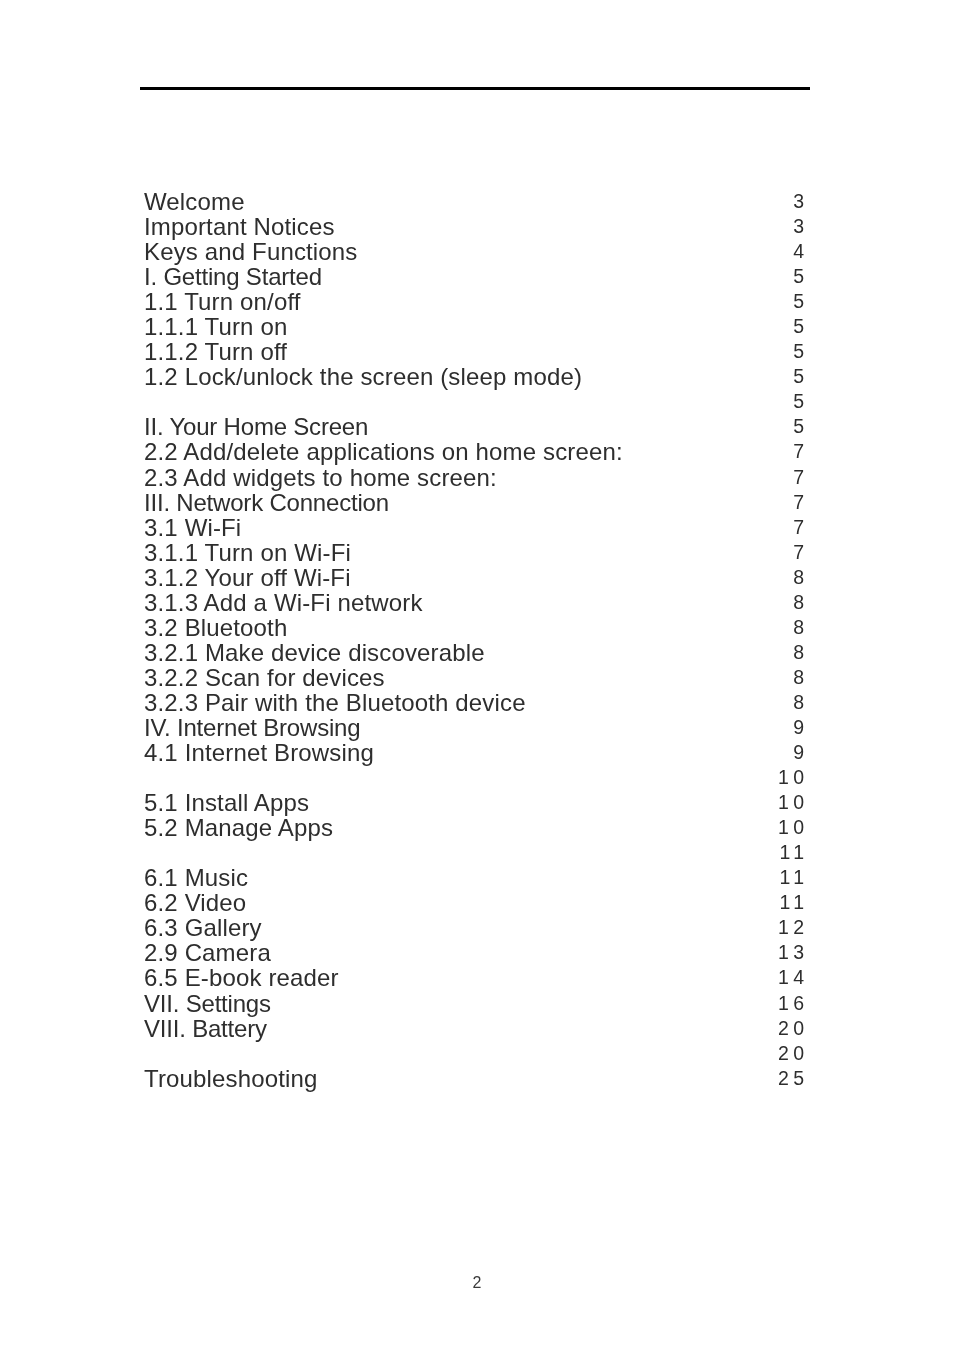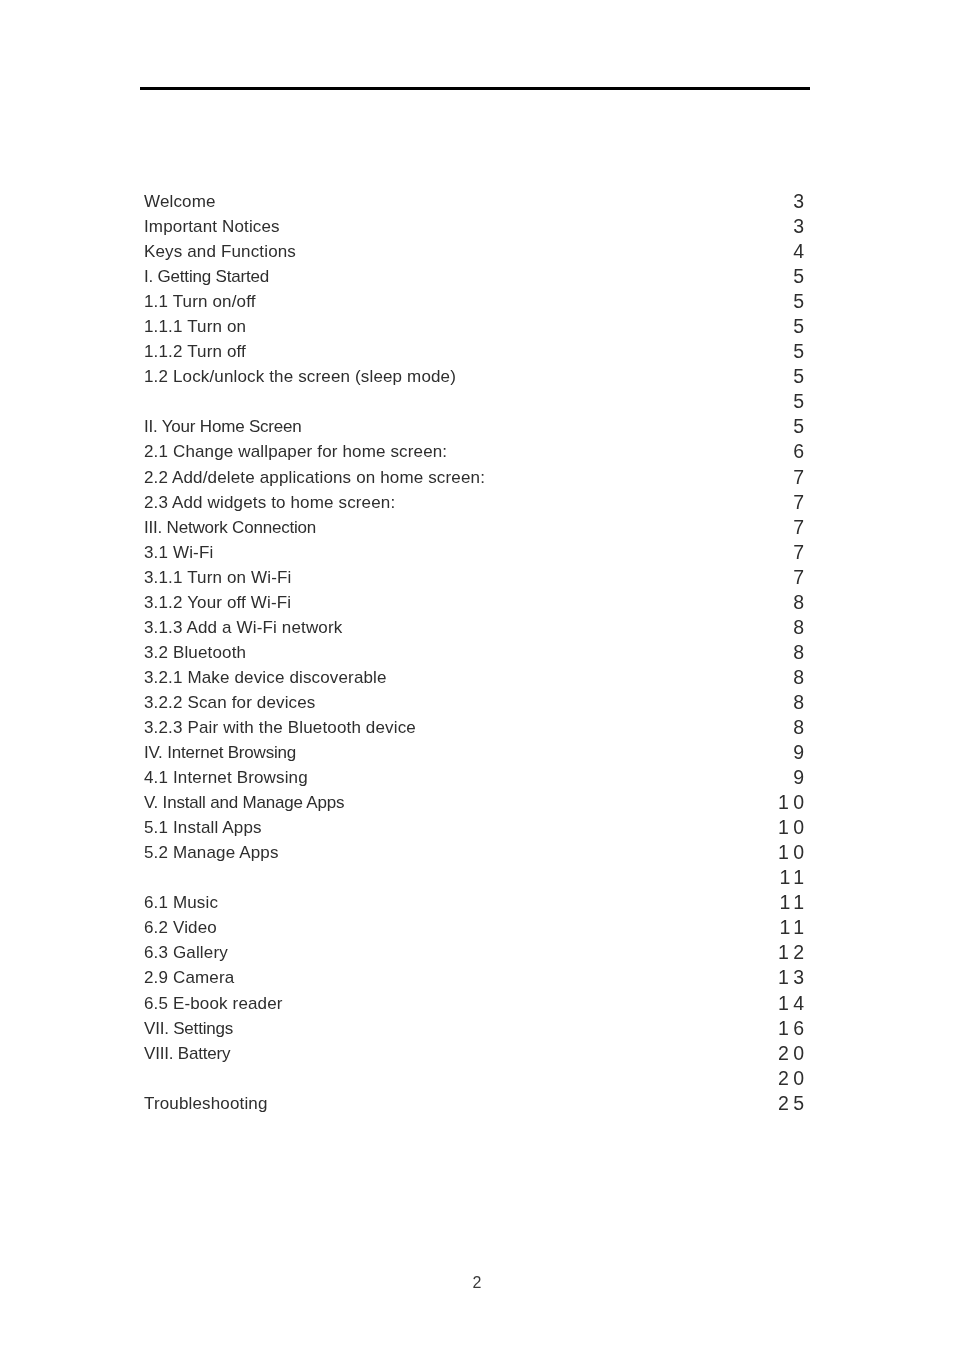--- a/index.html
+++ b/index.html
@@ -48,21 +48,21 @@
     position: relative;
     height: 25.05px;
     line-height: 25.05px;
     white-space: nowrap;
   }
 
   .toc-title {
     position: absolute;
     left: 0;
     top: 0;
-    font-size: 17px;
+    font-size: 24px;
     letter-spacing: 0.15px;
     color: #2e2e2e;
   }
 
   
   .toc-title.condensed {
     letter-spacing: -0.2px;
   }
 
   .toc-page {
@@ -131,24 +131,20 @@
         <span class="toc-page">5</span>
       </div>
       <div class="toc-row">
         <span class="toc-page">5</span>
       </div>
       <div class="toc-row">
         <span class="toc-title condensed">II. Your Home Screen</span>
         <span class="toc-page">5</span>
       </div>
       <div class="toc-row">
-        <span class="toc-title">2.1 Change wallpaper for home screen:</span>
-        <span class="toc-page">6</span>
-      </div>
-      <div class="toc-row">
         <span class="toc-title">2.2 Add/delete applications on home screen:</span>
         <span class="toc-page">7</span>
       </div>
       <div class="toc-row">
         <span class="toc-title">2.3 Add widgets to home screen:</span>
         <span class="toc-page">7</span>
       </div>
       <div class="toc-row">
         <span class="toc-title condensed">III. Network Connection</span>
         <span class="toc-page">7</span>
@@ -187,21 +183,20 @@
       </div>
       <div class="toc-row">
         <span class="toc-title condensed">IV. Internet Browsing</span>
         <span class="toc-page">9</span>
       </div>
       <div class="toc-row">
         <span class="toc-title">4.1 Internet Browsing</span>
         <span class="toc-page">9</span>
       </div>
       <div class="toc-row">
-        <span class="toc-title condensed">V. Install and Manage Apps</span>
         <span class="toc-page wide">10</span>
       </div>
       <div class="toc-row">
         <span class="toc-title">5.1 Install Apps</span>
         <span class="toc-page wide">10</span>
       </div>
       <div class="toc-row">
         <span class="toc-title">5.2 Manage Apps</span>
         <span class="toc-page wide">10</span>
       </div>

